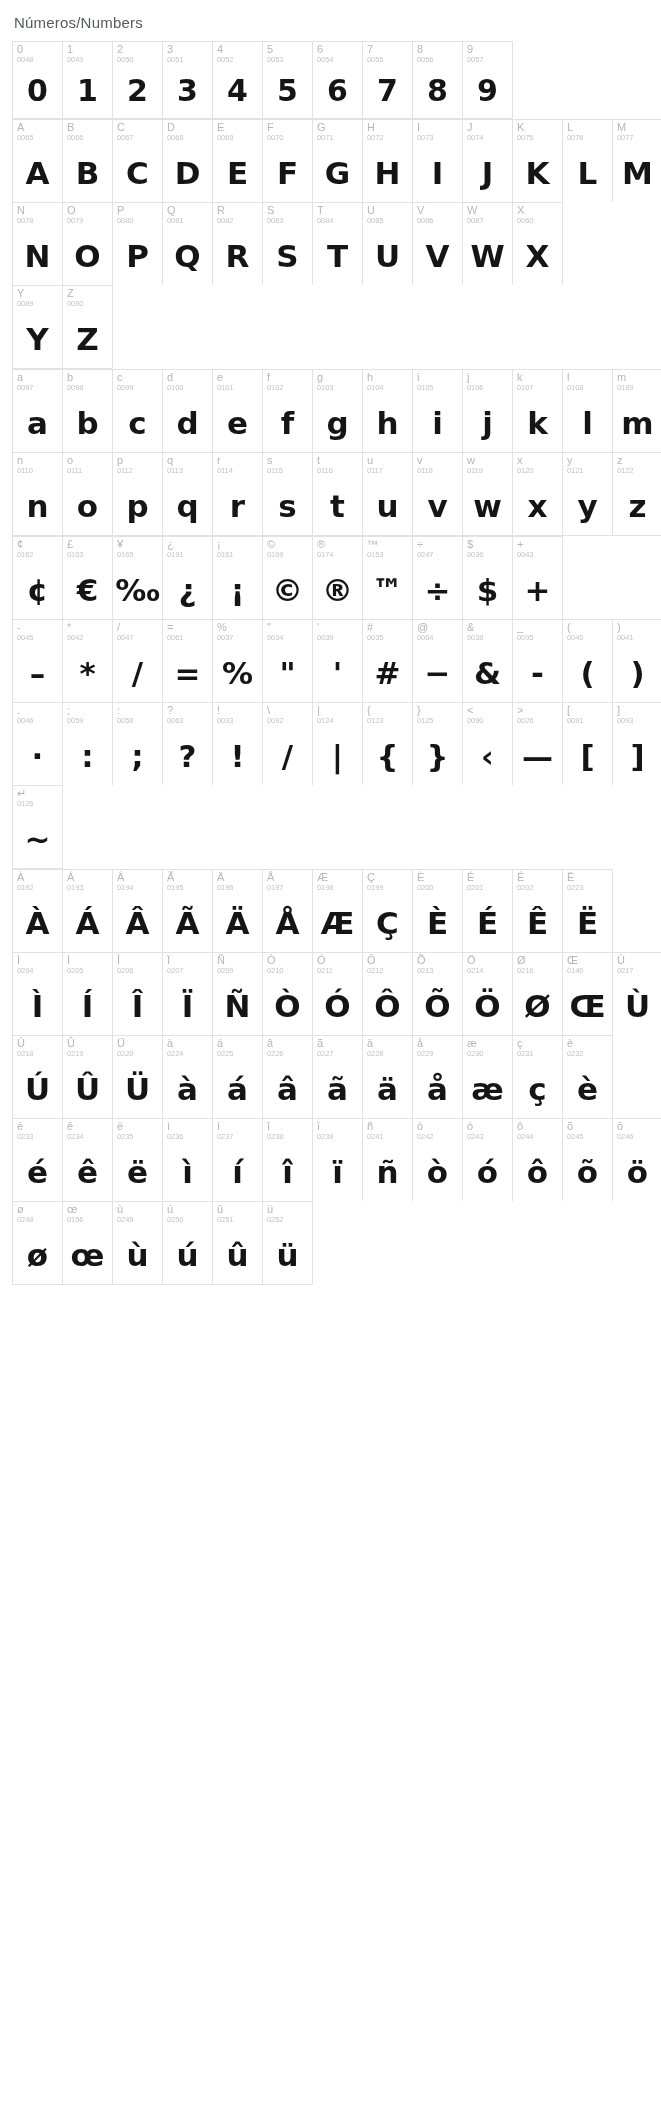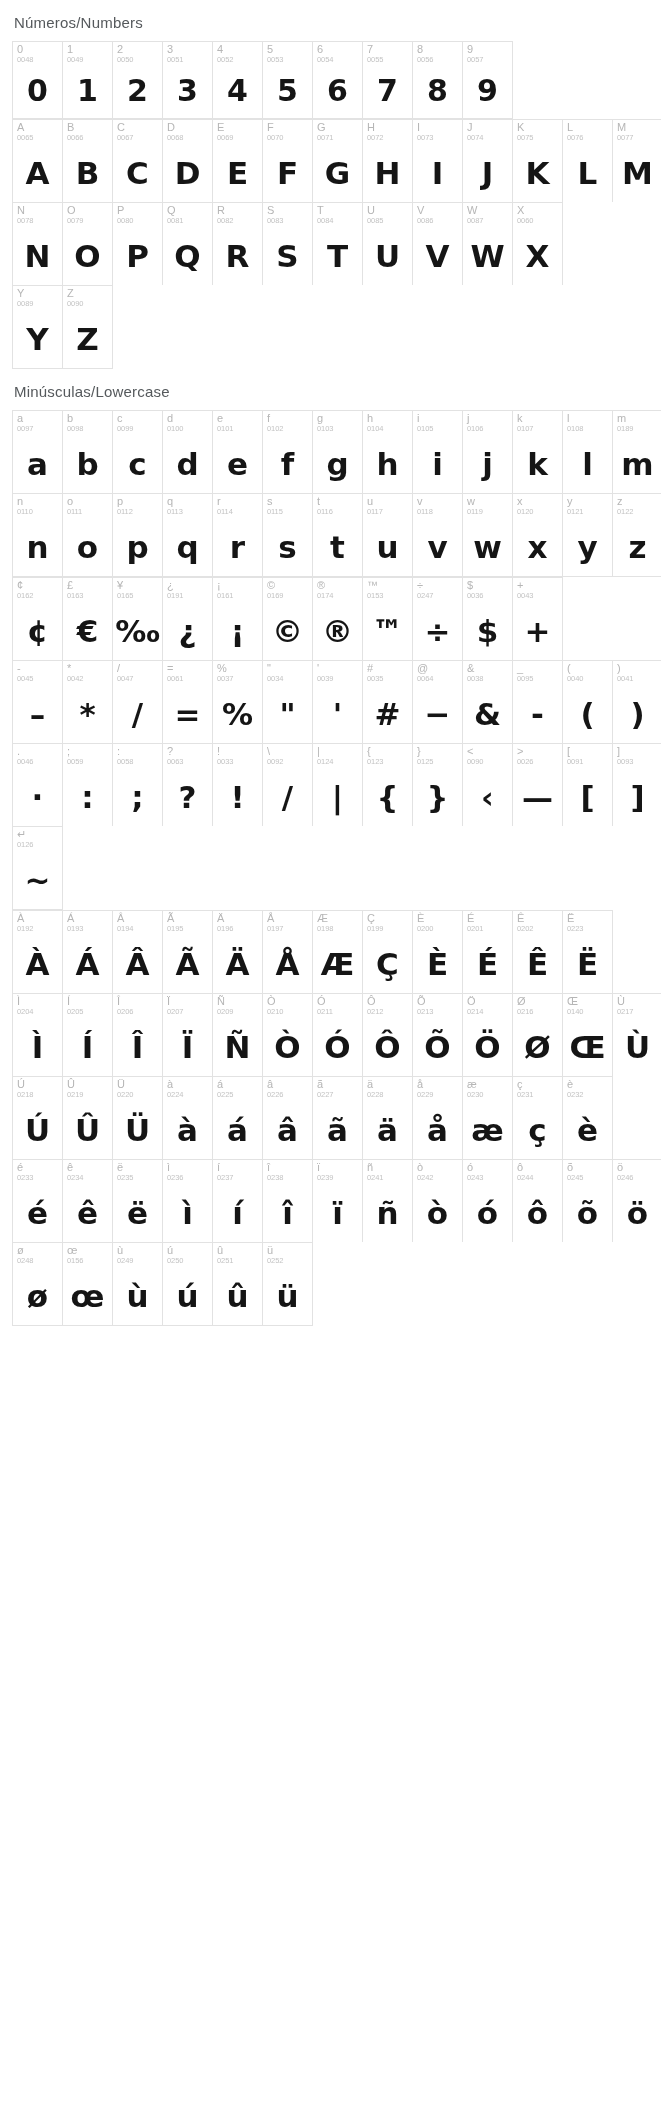--- a/index.html
+++ b/index.html
@@ -351,21 +351,20 @@
             <div class="glyph-meta">
               <span class="glyph-char-small">Z</span>
               <span class="glyph-code">0090</span>
             </div>
             <div class="glyph-big">Z</div>
           </div>
         </div>
       </div>
     </div>
     <div class="section sect-lowercase">
-      <div class="section-title">Minúsculas/Lowercase</div>
       <div class="glyph-rows">
         <div class="glyph-row">
           <div class="glyph-cell">
             <div class="glyph-meta">
               <span class="glyph-char-small">a</span>
               <span class="glyph-code">0097</span>
             </div>
             <div class="glyph-big">a</div>
           </div>
           <div class="glyph-cell">

